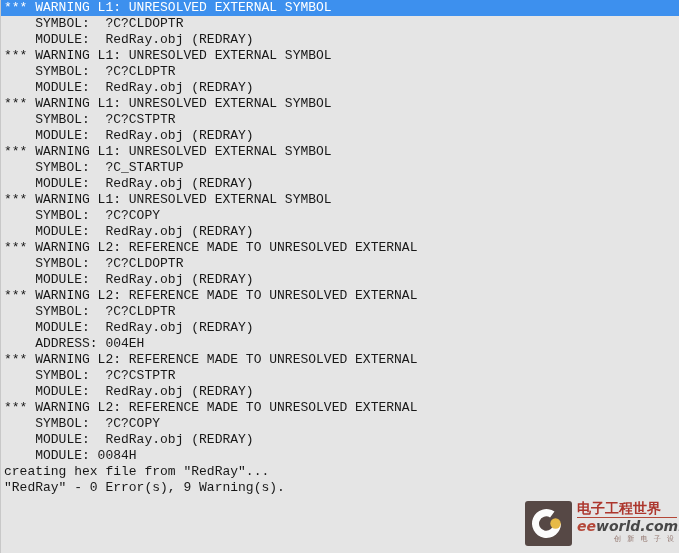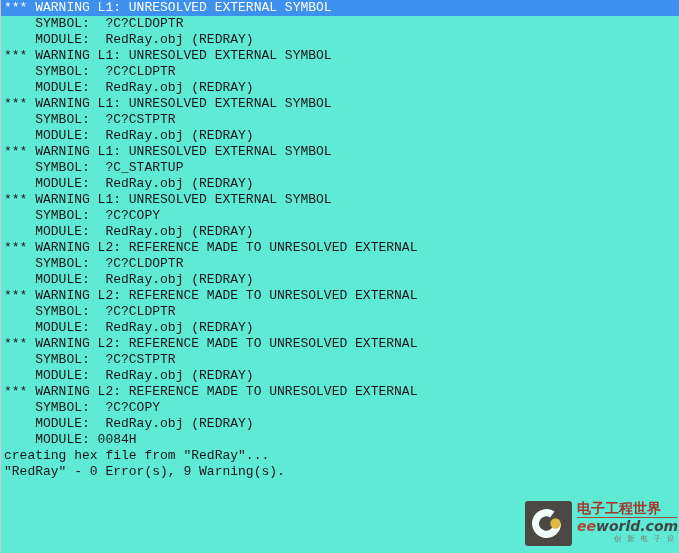--- a/index.html
+++ b/index.html
@@ -10,21 +10,21 @@
   body {
     width: 679px;
     height: 553px;
     overflow: hidden;
     font-family: "Liberation Mono", "DejaVu Sans Mono", monospace;
   }
   #build-output {
     position: relative;
     width: 679px;
     height: 553px;
-    background: #5eead4;
+    background: #e5e5e5;
     box-sizing: border-box;
     border-left: 1px solid #c8c8c8;
     overflow: hidden;
   }
   .log-lines {
     position: absolute;
     top: 0;
     left: 0;
     right: 0;
     padding: 0;
@@ -130,20 +130,21 @@
       <div class="log-line">    MODULE:  RedRay.obj (REDRAY)</div>
       <div class="log-line">*** WARNING L1: UNRESOLVED EXTERNAL SYMBOL</div>
       <div class="log-line">    SYMBOL:  ?C?COPY</div>
       <div class="log-line">    MODULE:  RedRay.obj (REDRAY)</div>
       <div class="log-line">*** WARNING L2: REFERENCE MADE TO UNRESOLVED EXTERNAL</div>
       <div class="log-line">    SYMBOL:  ?C?CLDOPTR</div>
       <div class="log-line">    MODULE:  RedRay.obj (REDRAY)</div>
       <div class="log-line">*** WARNING L2: REFERENCE MADE TO UNRESOLVED EXTERNAL</div>
       <div class="log-line">    SYMBOL:  ?C?CLDPTR</div>
       <div class="log-line">    MODULE:  RedRay.obj (REDRAY)</div>
+      <div class="log-line">    ADDRESS: 004EH</div>
       <div class="log-line">*** WARNING L2: REFERENCE MADE TO UNRESOLVED EXTERNAL</div>
       <div class="log-line">    SYMBOL:  ?C?CSTPTR</div>
       <div class="log-line">    MODULE:  RedRay.obj (REDRAY)</div>
       <div class="log-line">*** WARNING L2: REFERENCE MADE TO UNRESOLVED EXTERNAL</div>
       <div class="log-line">    SYMBOL:  ?C?COPY</div>
       <div class="log-line">    MODULE:  RedRay.obj (REDRAY)</div>
       <div class="log-line">    MODULE: 0084H</div>
       <div class="log-line">creating hex file from "RedRay"...</div>
       <div class="log-line">"RedRay" - 0 Error(s), 9 Warning(s).</div>
     </div>

